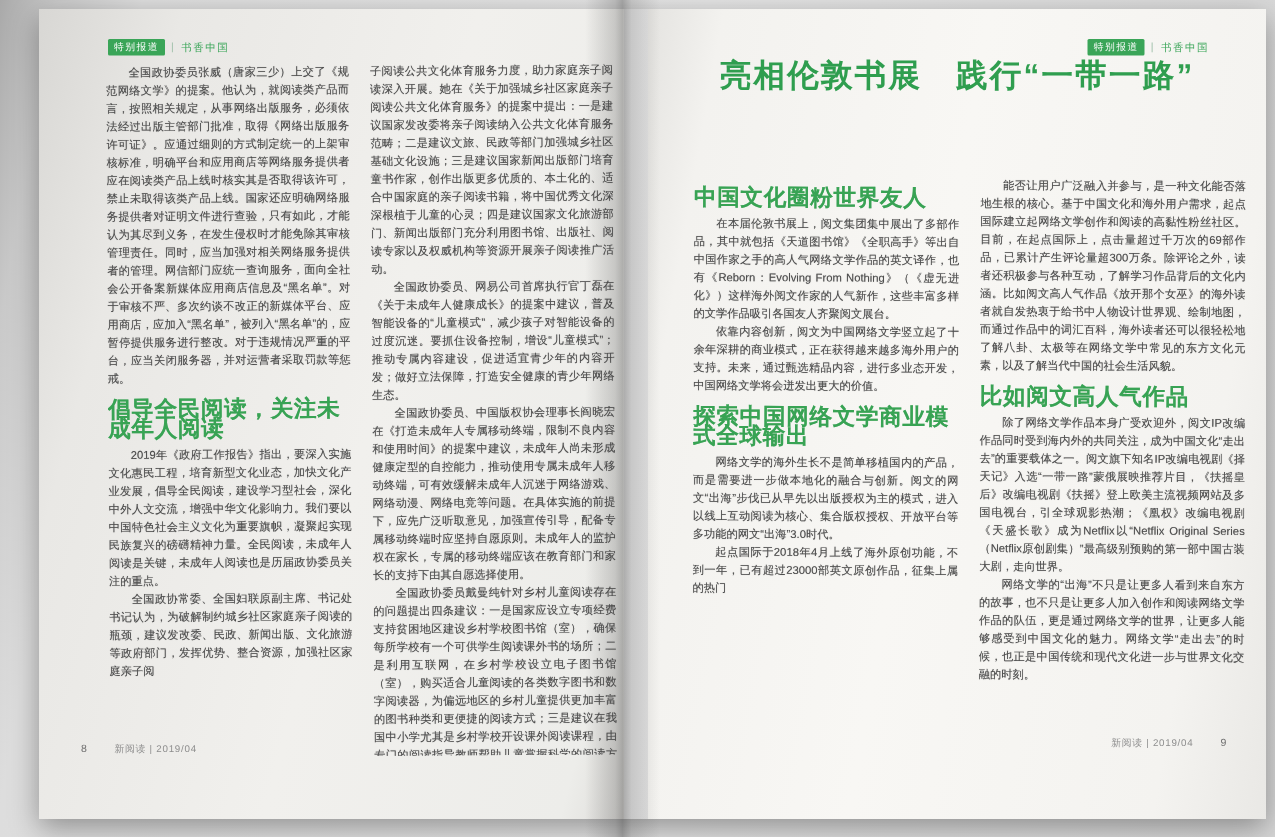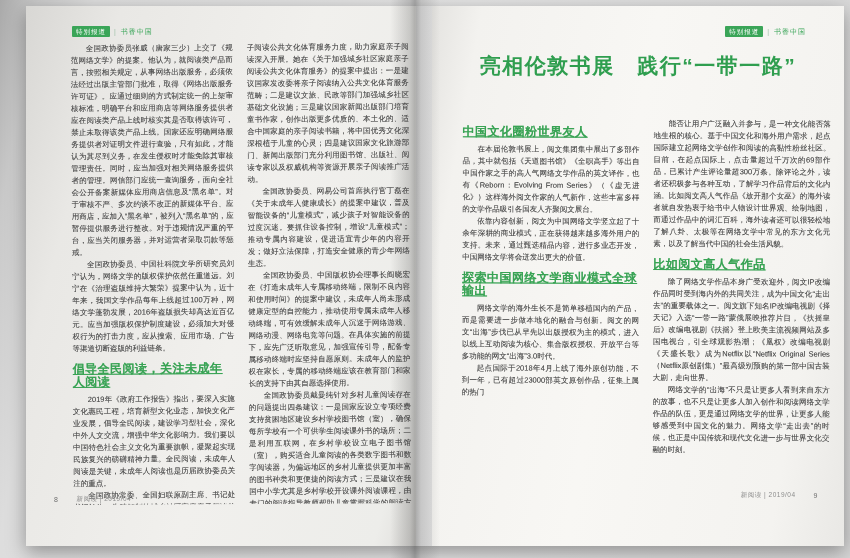--- a/index.html
+++ b/index.html
@@ -34,39 +34,39 @@
   }
   .page.left .page-header{left:46px;}
   .page.right .page-header{right:38px;}
   .hdr-badge{
     background:#3aa558;color:#ffffff;padding:1px 4px;font-size:6.5px;line-height:9px;border-radius:1px;
   }
   .hdr-sep{color:#9dbfa8;font-size:7px;}
   .hdr-section{color:#3aa558;font-size:7px;}
   .article-title{
     margin:0;text-align:center;color:#2f9e4f;font-weight:bold;
-    font-size:21px;letter-spacing:1.5px;padding-top:46px;
+    font-size:21px;letter-spacing:1.5px;padding-top:30px;
   }
   .article-subtitle{
     margin:8px 0 0 0;text-align:center;color:#3b3b3b;font-weight:bold;
     font-size:12px;letter-spacing:3px;
   }
   .columns{display:flex;position:absolute;}
   .page.left .columns{left:46px;top:36px;width:338px;height:462px;gap:14px;transform:rotate(-0.35deg);}
   .page.right .columns{left:30px;top:112px;width:368px;height:388px;gap:14px;transform:rotate(0.2deg);}
   .col{flex:1 1 0;overflow:hidden;height:100%;}
   .body{
     margin:0;color:#4e4e4e;font-size:7.5px;line-height:12px;
     text-align:justify;text-indent:2em;
     text-shadow:0 0 0.5px rgba(80,80,80,0.55);
   }
   .body.nocindent{text-indent:0;}
   .subhead{
-    margin:8px 0 5px 0;color:#38a354;font-size:12px;line-height:13px;
-    font-weight:bold;letter-spacing:0.5px;text-shadow:0 0 0.4px rgba(56,163,84,0.5);text-decoration:underline;
+    margin:8px 0 5px 0;color:#38a354;font-size:15px;line-height:13px;
+    font-weight:bold;letter-spacing:0.5px;text-shadow:0 0 0.4px rgba(56,163,84,0.5);
   }
   .page-footer{
     position:absolute;font-size:6.5px;color:#8d8d8d;letter-spacing:0.5px;
     display:flex;align-items:center;gap:18px;
   }
   .page.left .page-footer{left:28px;bottom:42px;}
   .page.right .page-footer{right:26px;bottom:46px;}
   .pagenum{color:#6f6f6f;font-size:7px;}
 </style>
 </head>
@@ -77,21 +77,20 @@
 
     <div class="page left">
       <div class="page-header">
         <span class="hdr-badge">特别报道</span>
         <span class="hdr-sep">|</span>
         <span class="hdr-section">书香中国</span>
       </div>
       <div class="columns">
         <div class="col">
             <p class="body">全国政协委员张威（唐家三少）上交了《规范网络文学》的提案。他认为，就阅读类产品而言，按照相关规定，从事网络出版服务，必须依法经过出版主管部门批准，取得《网络出版服务许可证》。应通过细则的方式制定统一的上架审核标准，明确平台和应用商店等网络服务提供者应在阅读类产品上线时核实其是否取得该许可，禁止未取得该类产品上线。国家还应明确网络服务提供者对证明文件进行查验，只有如此，才能认为其尽到义务，在发生侵权时才能免除其审核管理责任。同时，应当加强对相关网络服务提供者的管理。网信部门应统一查询服务，面向全社会公开备案新媒体应用商店信息及“黑名单”。对于审核不严、多次约谈不改正的新媒体平台、应用商店，应加入“黑名单”，被列入“黑名单”的，应暂停提供服务进行整改。对于违规情况严重的平台，应当关闭服务器，并对运营者采取罚款等惩戒。</p>
-            <p class="body">全国政协委员、中国社科院文学所研究员刘宁认为，网络文学的版权保护依然任重道远。刘宁在《治理盗版维持大繁荣》提案中认为，近十年来，我国文学作品每年上线超过100万种，网络文学蓬勃发展，2016年盗版损失却高达近百亿元。应当加强版权保护制度建设，必须加大对侵权行为的打击力度，应从搜索、应用市场、广告等渠道切断盗版的利益链条。</p>
             <h3 class="subhead">倡导全民阅读，关注未成年人阅读</h3>
             <p class="body">2019年《政府工作报告》指出，要深入实施文化惠民工程，培育新型文化业态，加快文化产业发展，倡导全民阅读，建设学习型社会，深化中外人文交流，增强中华文化影响力。我们要以中国特色社会主义文化为重要旗帜，凝聚起实现民族复兴的磅礴精神力量。全民阅读，未成年人阅读是关键，未成年人阅读也是历届政协委员关注的重点。</p>
             <p class="body">全国政协常委、全国妇联原副主席、书记处书记认为，为破解制约城乡社区家庭亲子阅读的瓶颈，建议发改委、民政、新闻出版、文化旅游等政府部门，发挥优势、整合资源，加强社区家庭亲子阅</p>
           </div>
         <div class="col">
             <p class="body nocindent">子阅读公共文化体育服务力度，助力家庭亲子阅读深入开展。她在《关于加强城乡社区家庭亲子阅读公共文化体育服务》的提案中提出：一是建议国家发改委将亲子阅读纳入公共文化体育服务范畴；二是建议文旅、民政等部门加强城乡社区基础文化设施；三是建议国家新闻出版部门培育童书作家，创作出版更多优质的、本土化的、适合中国家庭的亲子阅读书籍，将中国优秀文化深深根植于儿童的心灵；四是建议国家文化旅游部门、新闻出版部门充分利用图书馆、出版社、阅读专家以及权威机构等资源开展亲子阅读推广活动。</p>
             <p class="body">全国政协委员、网易公司首席执行官丁磊在《关于未成年人健康成长》的提案中建议，普及智能设备的“儿童模式”，减少孩子对智能设备的过度沉迷。要抓住设备控制，增设“儿童模式”；推动专属内容建设，促进适宜青少年的内容开发；做好立法保障，打造安全健康的青少年网络生态。</p>
             <p class="body">全国政协委员、中国版权协会理事长阎晓宏在《打造未成年人专属移动终端，限制不良内容和使用时间》的提案中建议，未成年人尚未形成健康定型的自控能力，推动使用专属未成年人移动终端，可有效缓解未成年人沉迷于网络游戏、网络动漫、网络电竞等问题。在具体实施的前提下，应先广泛听取意见，加强宣传引导，配备专属移动终端时应坚持自愿原则。未成年人的监护权在家长，专属的移动终端应该在教育部门和家长的支持下由其自愿选择使用。</p>
             <p class="body">全国政协委员戴曼纯针对乡村儿童阅读存在的问题提出四条建议：一是国家应设立专项经费支持贫困地区建设乡村学校图书馆（室），确保每所学校有一个可供学生阅读课外书的场所；二是利用互联网，在乡村学校设立电子图书馆（室），购买适合儿童阅读的各类数字图书和数字阅读器，为偏远地区的乡村儿童提供更加丰富的图书种类和更便捷的阅读方式；三是建议在我国中小学尤其是乡村学校开设课外阅读课程，由专门的阅读指导教师帮助儿童掌握科学的阅读方法和技巧，从小培养阅读兴趣，提高阅读的品味，养成阅读的习惯，提升阅读能力；四是政府与民间公益慈善机构联手，按照教育部推荐的《中小学生分级阅读指导目录》（全国图书馆（室）推荐书目）采购图书，捐赠给贫困地区的乡村儿童或其家庭，让孩子有机会在家里也能读到更多的课外图书。</p>
           </div>
@@ -105,21 +104,21 @@
     <div class="page right">
       <div class="page-header">
         <span class="hdr-badge">特别报道</span>
         <span class="hdr-sep">|</span>
         <span class="hdr-section">书香中国</span>
       </div>
       <h1 class="article-title">亮相伦敦书展　践行“一带一路”</h1>
       <div class="columns">
         <div class="col">
             <h3 class="subhead">中国文化圈粉世界友人</h3>
-            <p class="body">在本届伦敦书展上，阅文集团集中展出了多部作品，其中就包括《天道图书馆》《全职高手》等出自中国作家之手的高人气网络文学作品的英文译作，也有《Reborn：Evolving From Series》（《虚无进化》）这样海外阅文作家的人气新作，这些丰富多样的文学作品吸引各国友人齐聚阅文展台。</p>
+            <p class="body">在本届伦敦书展上，阅文集团集中展出了多部作品，其中就包括《天道图书馆》《全职高手》等出自中国作家之手的高人气网络文学作品的英文译作，也有《Reborn：Evolving From Nothing》（《虚无进化》）这样海外阅文作家的人气新作，这些丰富多样的文学作品吸引各国友人齐聚阅文展台。</p>
             <p class="body">依靠内容创新，阅文为中国网络文学竖立起了十余年深耕的商业模式，正在获得越来越多海外用户的支持。未来，通过甄选精品内容，进行多业态开发，中国网络文学将会迸发出更大的价值。</p>
             <h3 class="subhead">探索中国网络文学商业模式全球输出</h3>
             <p class="body">网络文学的海外生长不是简单移植国内的产品，而是需要进一步做本地化的融合与创新。阅文的网文“出海”步伐已从早先以出版授权为主的模式，进入以线上互动阅读为核心、集合版权授权、开放平台等多功能的网文“出海”3.0时代。</p>
             <p class="body">起点国际于2018年4月上线了海外原创功能，不到一年，已有超过23000部英文原创作品，征集上属的热门</p>
           </div>
         <div class="col">
             <p class="body">能否让用户广泛融入并参与，是一种文化能否落地生根的核心。基于中国文化和海外用户需求，起点国际建立起网络文学创作和阅读的高黏性粉丝社区。目前，在起点国际上，点击量超过千万次的69部作品，已累计产生评论量超300万条。除评论之外，读者还积极参与各种互动，了解学习作品背后的文化内涵。比如阅文高人气作品《放开那个女巫》的海外读者就自发热衷于给书中人物设计世界观、绘制地图，而通过作品中的词汇百科，海外读者还可以很轻松地了解八卦、太极等在网络文学中常见的东方文化元素，以及了解当代中国的社会生活风貌。</p>
             <h3 class="subhead">比如阅文高人气作品</h3>
             <p class="body">除了网络文学作品本身广受欢迎外，阅文IP改编作品同时受到海内外的共同关注，成为中国文化“走出去”的重要载体之一。阅文旗下知名IP改编电视剧《择天记》入选“一带一路”蒙俄展映推荐片目，《扶摇皇后》改编电视剧《扶摇》登上欧美主流视频网站及多国电视台，引全球观影热潮；《凰权》改编电视剧《天盛长歌》成为Netflix以“Netflix Original Series（Netflix原创剧集）”最高级别预购的第一部中国古装大剧，走向世界。</p>
             <p class="body">网络文学的“出海”不只是让更多人看到来自东方的故事，也不只是让更多人加入创作和阅读网络文学作品的队伍，更是通过网络文学的世界，让更多人能够感受到中国文化的魅力。网络文学“走出去”的时候，也正是中国传统和现代文化进一步与世界文化交融的时刻。</p>

